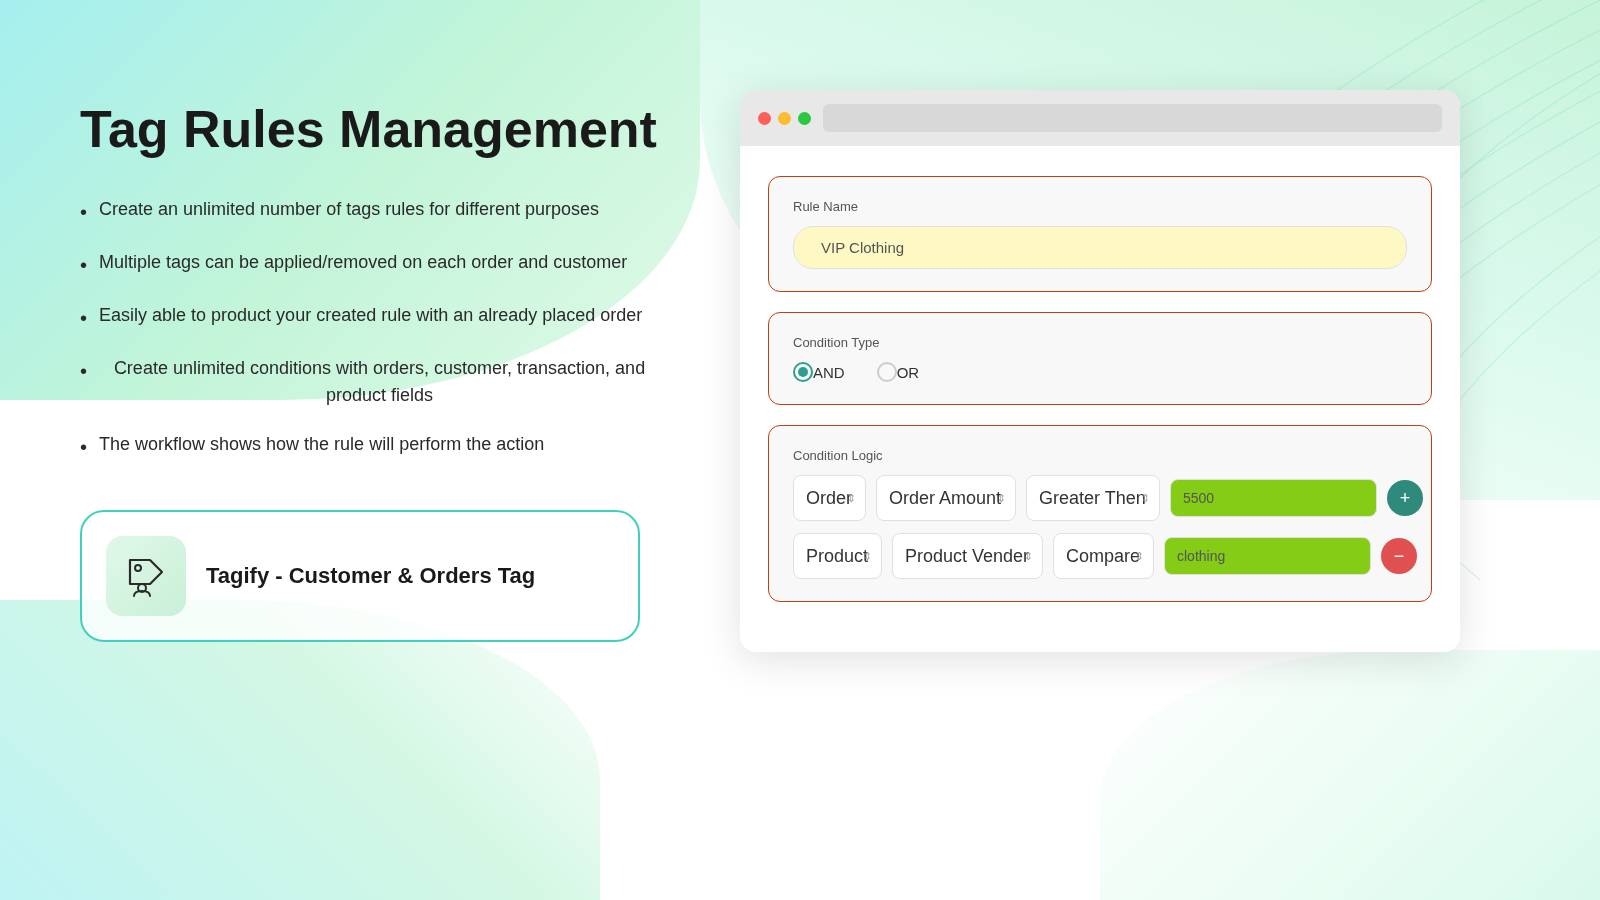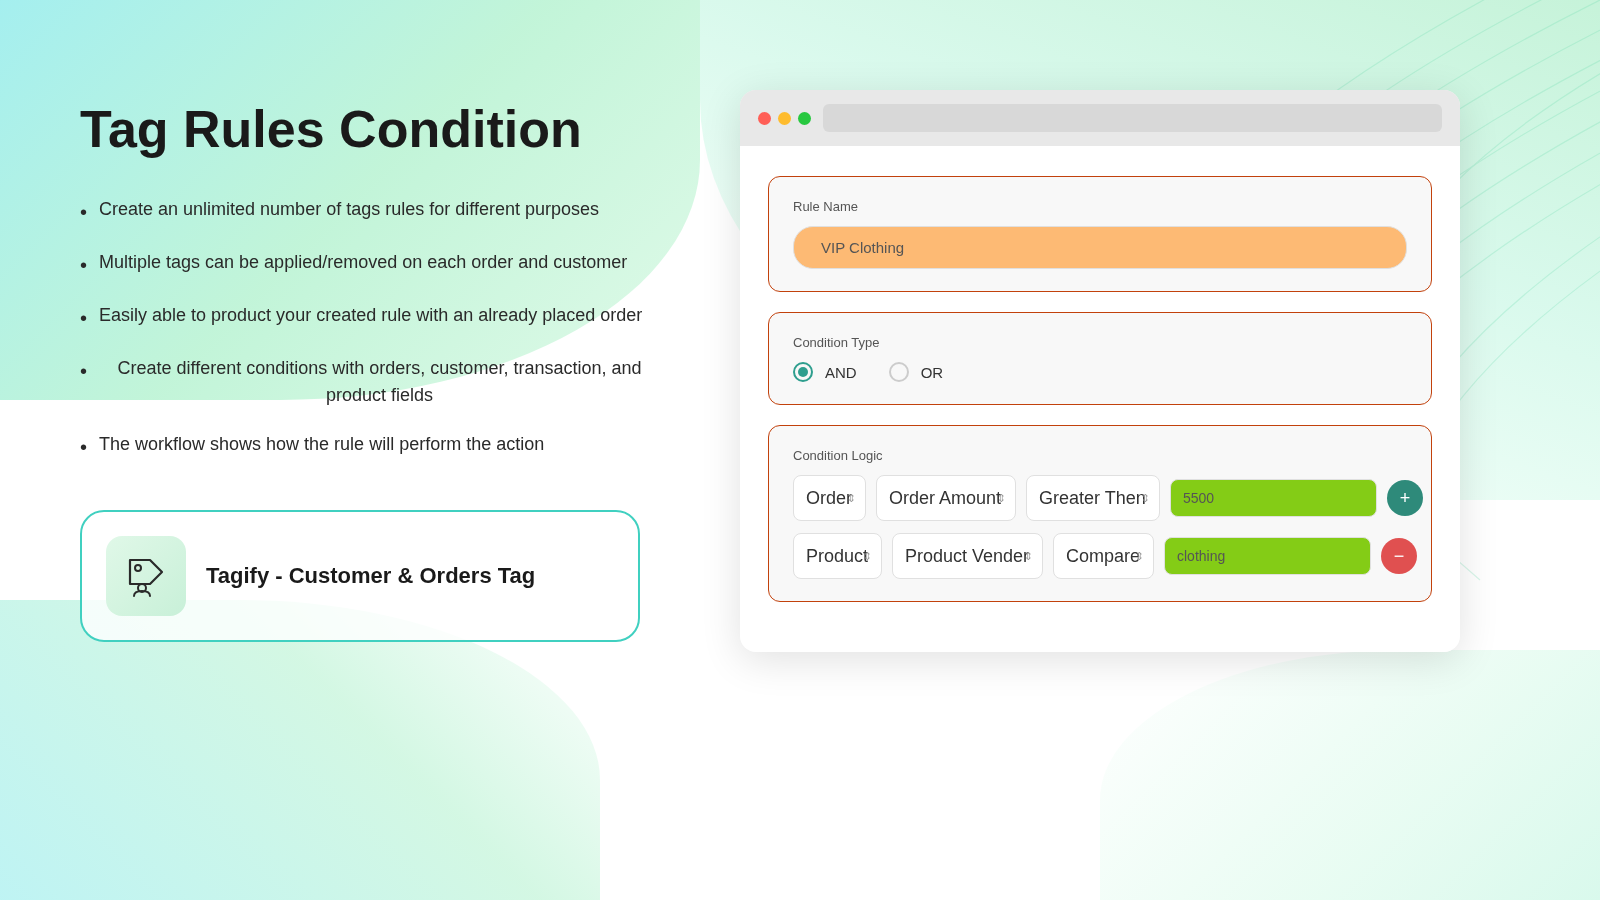--- a/index.html
+++ b/index.html
@@ -218,35 +218,35 @@
     }
 
     
     .rule-name-input {
       width: 100%;
       padding: 12px 27px;
       border: 1px solid #e0e0e0;
       border-radius: 20px;
       font-size: 15px;
       color: #555;
-      background: #fdba74;
+      background: #fef9c3;
       outline: none;
     }
 
     
     .radio-group {
       display: flex;
       gap: 32px;
       align-items: center;
     }
 
     .radio-option {
       display: flex;
       align-items: center;
-      gap: 12px;
+      gap: 0;
       font-size: 15px;
       color: #333;
       cursor: pointer;
     }
 
     .radio-circle {
       width: 20px;
       height: 20px;
       border-radius: 50%;
       border: 2px solid #40a0a0;
@@ -379,27 +379,27 @@
       </g>
     </svg>
   </div>
   <div class="bg-bottom-left"></div>
   <div class="bg-bottom-right"></div>
 </div>
 
 <div class="content">
 
   <div class="left-panel">
-    <h1 class="page-title">Tag Rules Condition</h1>
+    <h1 class="page-title">Tag Rules Management</h1>
 
     <ul class="feature-list">
       <li>Create an unlimited number of tags rules for different purposes</li>
       <li>Multiple tags can be applied/removed on each order and customer</li>
       <li>Easily able to product your created rule with an already placed order</li>
-      <li>Create different conditions with orders, customer, transaction, and product fields</li>
+      <li>Create unlimited conditions with orders, customer, transaction, and product fields</li>
       <li>The workflow shows how the rule will perform the action</li>
     </ul>
 
     <div class="app-card">
       <div class="app-icon">
         <svg viewBox="0 0 48 48" fill="none" xmlns="http://www.w3.org/2000/svg">
 
           <path d="M8 8 L28 8 L40 20 L28 32 L8 32 Z" stroke="#2a2a2a" stroke-width="2.2" fill="none" stroke-linejoin="round"></path>
           <circle cx="16" cy="16" r="3" stroke="#2a2a2a" stroke-width="2" fill="none"></circle>
 

